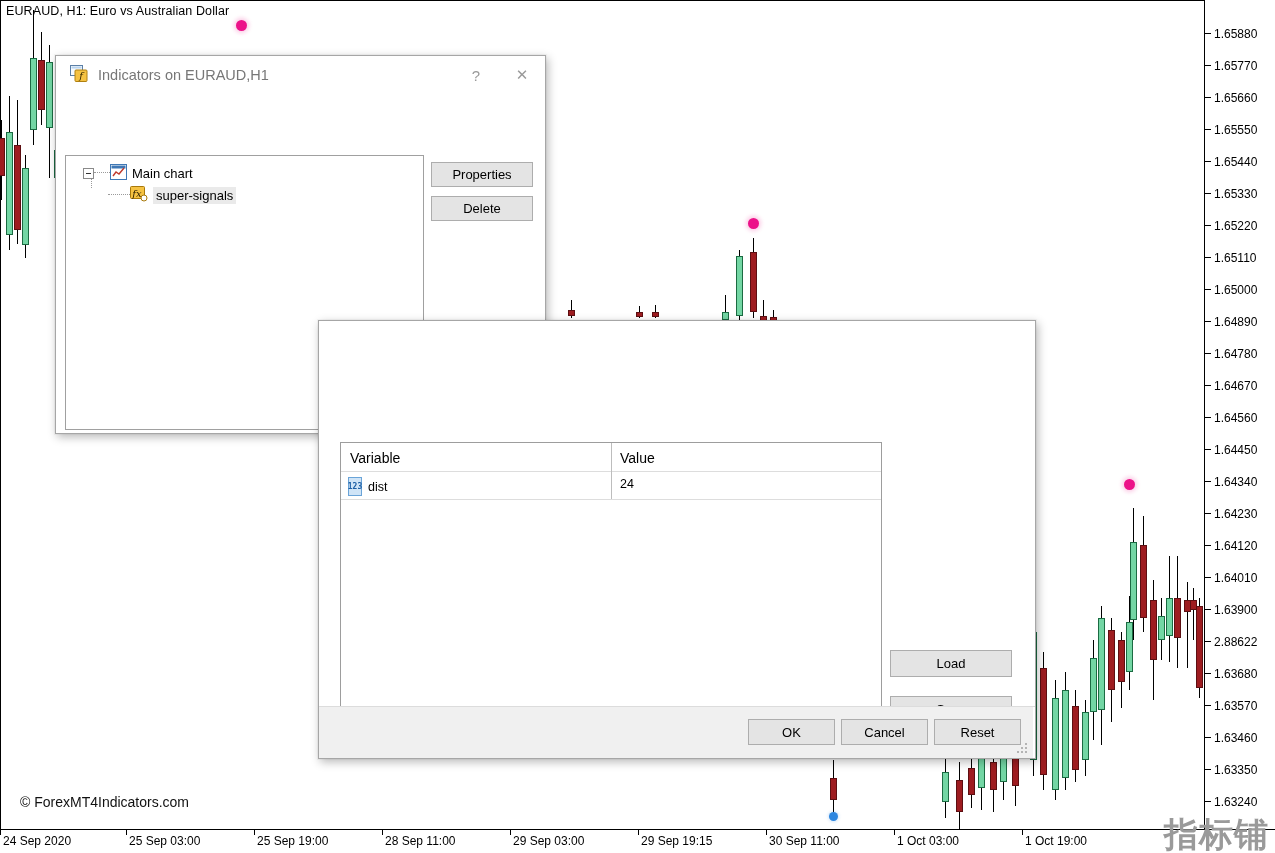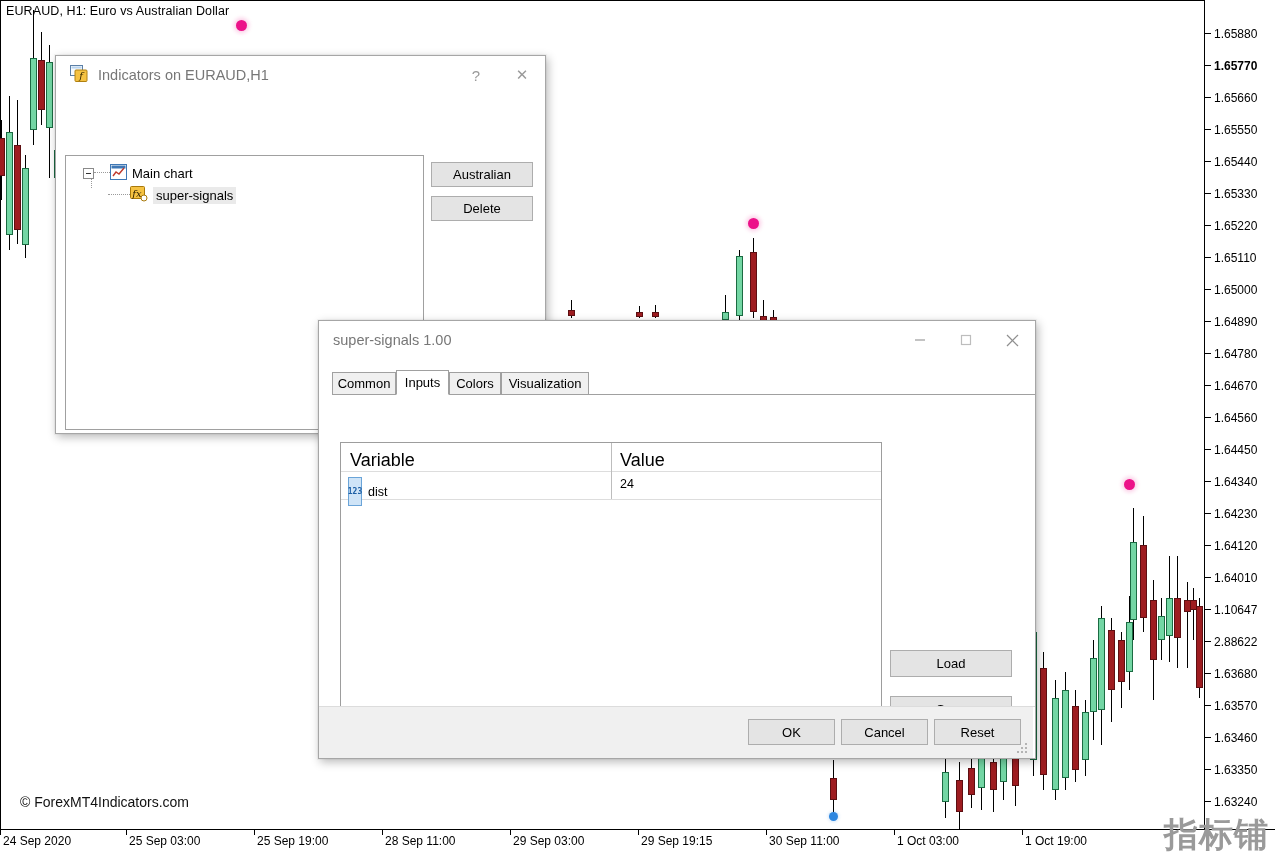--- a/index.html
+++ b/index.html
@@ -112,26 +112,26 @@
     display:flex;align-items:center;justify-content:center;
     font-size:13px;color:#000;padding:0 9px;
   }
   .tab.active{background:#fff;border-bottom:1px solid #fff;top:-2px;height:25px;z-index:3;}
 
   .grid-box{
     position:absolute;left:21px;top:83px;width:542px;height:291px;
     border:1px solid #9d9d9d;background:#fff;box-sizing:border-box;
   }
   .grid-hdr{position:absolute;left:0;top:0;right:0;height:28px;border-bottom:1px solid #ddd;}
-  .grid-hdr .cell{position:absolute;top:7px;font-size:18px;color:#000;}
+  .grid-hdr .cell{position:absolute;top:7px;font-size:14px;color:#000;}
   .grid-split{position:absolute;left:270px;top:0;width:1px;height:57px;background:#bdbdbd;}
   .grid-row{position:absolute;left:0;top:28px;right:0;height:28px;border-bottom:1px solid #ddd;}
   .grid-row .vcell{position:absolute;top:6px;font-size:12.5px;color:#000;display:flex;align-items:center;}
   .num-icon{
-    width:14px;height:29px;background:#cfe4f7;border:1px solid #6aa4d8;
+    width:14px;height:19px;background:#cfe4f7;border:1px solid #6aa4d8;
     font-size:8px;color:#1d5fa5;display:flex;align-items:center;justify-content:center;
     font-family:"DejaVu Sans Mono",monospace;font-weight:700;box-sizing:border-box;margin-right:6px;
   }
 
   .btn-footer-sep{position:absolute;left:0;top:385px;width:716px;height:1px;background:#dcdcdc;}
   .footer-bg{position:absolute;left:0;top:386px;width:714px;height:50px;background:#f0f0f0;}
   .resize-grip{position:absolute;right:3px;bottom:3px;width:12px;height:12px;}
   .resize-grip i{position:absolute;width:2px;height:2px;background:#b4b4b4;}
 </style>
 </head>
@@ -333,21 +333,21 @@
 
   <div class="chart-title">EURAUD, H1:  Euro vs Australian Dollar</div>
   <div class="chart-copy">© ForexMT4Indicators.com</div>
   <div class="watermark-cn">指标铺</div>
 
   <div id="price-axis">
       <div class="price-tick" style="top: 27px;">
         <span class="dash"></span>
         <span class="lbl">1.65880</span>
       </div>
-      <div class="price-tick" style="top: 59px; font-weight: bold;">
+      <div class="price-tick" style="top: 59px;">
         <span class="dash"></span>
         <span class="lbl">1.65770</span>
       </div>
       <div class="price-tick" style="top: 91px;">
         <span class="dash"></span>
         <span class="lbl">1.65660</span>
       </div>
       <div class="price-tick" style="top: 123px;">
         <span class="dash"></span>
         <span class="lbl">1.65550</span>
@@ -403,21 +403,21 @@
       <div class="price-tick" style="top: 539px; text-align: right;">
         <span class="dash"></span>
         <span class="lbl">1.64120</span>
       </div>
       <div class="price-tick" style="top: 571px;">
         <span class="dash"></span>
         <span class="lbl">1.64010</span>
       </div>
       <div class="price-tick" style="top: 603px;">
         <span class="dash"></span>
-        <span class="lbl">1.10647</span>
+        <span class="lbl">1.63900</span>
       </div>
       <div class="price-tick" style="top: 635px;">
         <span class="dash"></span>
         <span class="lbl">2.88622</span>
       </div>
       <div class="price-tick" style="top: 667px; text-align: right;">
         <span class="dash"></span>
         <span class="lbl">1.63680</span>
       </div>
       <div class="price-tick" style="top: 699px;">
@@ -517,57 +517,29 @@
           <svg width="18" height="16" viewBox="0 0 18 16">
             <rect x="0.5" y="0.5" width="14" height="12" rx="1" fill="#f5c242" stroke="#a8790c"></rect>
             <text x="7" y="10.5" font-size="10" font-style="italic" font-family="DejaVu Serif,serif" fill="#2d2000" text-anchor="middle">fx</text>
             <circle cx="14" cy="12" r="3" fill="#fff" stroke="#a8790c"></circle>
           </svg>
         </span>
         <span class="tlabel sel">super-signals</span>
       </div>
     </div>
 
-    <div class="dlg-btn" style="left:375px;top:68px;width:102px;height:25px;">Australian</div>
+    <div class="dlg-btn" style="left:375px;top:68px;width:102px;height:25px;">Properties</div>
     <div class="dlg-btn" style="left:375px;top:102px;width:102px;height:25px;">Delete</div>
   </div>
 </div>
 
 <div class="win" id="dlg-super">
-  <div class="win-title">
-    <span class="t-text" style="margin-left:14px;">super-signals 1.00</span>
-    <span class="win-ctrls">
-      <span class="win-btn">
-        <svg width="12" height="12" viewBox="0 0 12 12">
-            <line x1="1" y1="6" x2="11" y2="6" stroke="#9a9a9a" stroke-width="1.2"></line>
-          </svg>
-      </span>
-      <span class="win-btn">
-        <svg width="12" height="12" viewBox="0 0 12 12">
-            <rect x="1.5" y="1.5" width="9" height="9" fill="none" stroke="#bdbdbd" stroke-width="1.2"></rect>
-          </svg>
-      </span>
-      <span class="win-btn close">
-        <svg width="13" height="13" viewBox="0 0 13 13">
-            <line x1="1" y1="1" x2="12" y2="12" stroke="#8f8f8f" stroke-width="1.2"></line>
-            <line x1="12" y1="1" x2="1" y2="12" stroke="#8f8f8f" stroke-width="1.2"></line>
-          </svg>
-      </span>
-    </span>
-  </div>
 
   <div class="sup-body">
 
-    <div class="tabstrip">
-      <div class="tabstrip-line"></div>
-      <div class="tab" style="left:0px;width:64px;">Common</div>
-      <div class="tab active" style="left:64px;width:53px;">Inputs</div>
-      <div class="tab" style="left:117px;width:52px;">Colors</div>
-      <div class="tab" style="left:169px;width:88px;">Visualization</div>
-    </div>
 
     <div class="grid-box">
       <div class="grid-hdr">
         <span class="cell" style="left:9px;">Variable</span>
         <span class="cell" style="left:279px;">Value</span>
       </div>
       <div class="grid-split"></div>
       <div class="grid-row">
         <span class="vcell" style="left:7px;">
           <span class="num-icon">123</span>

